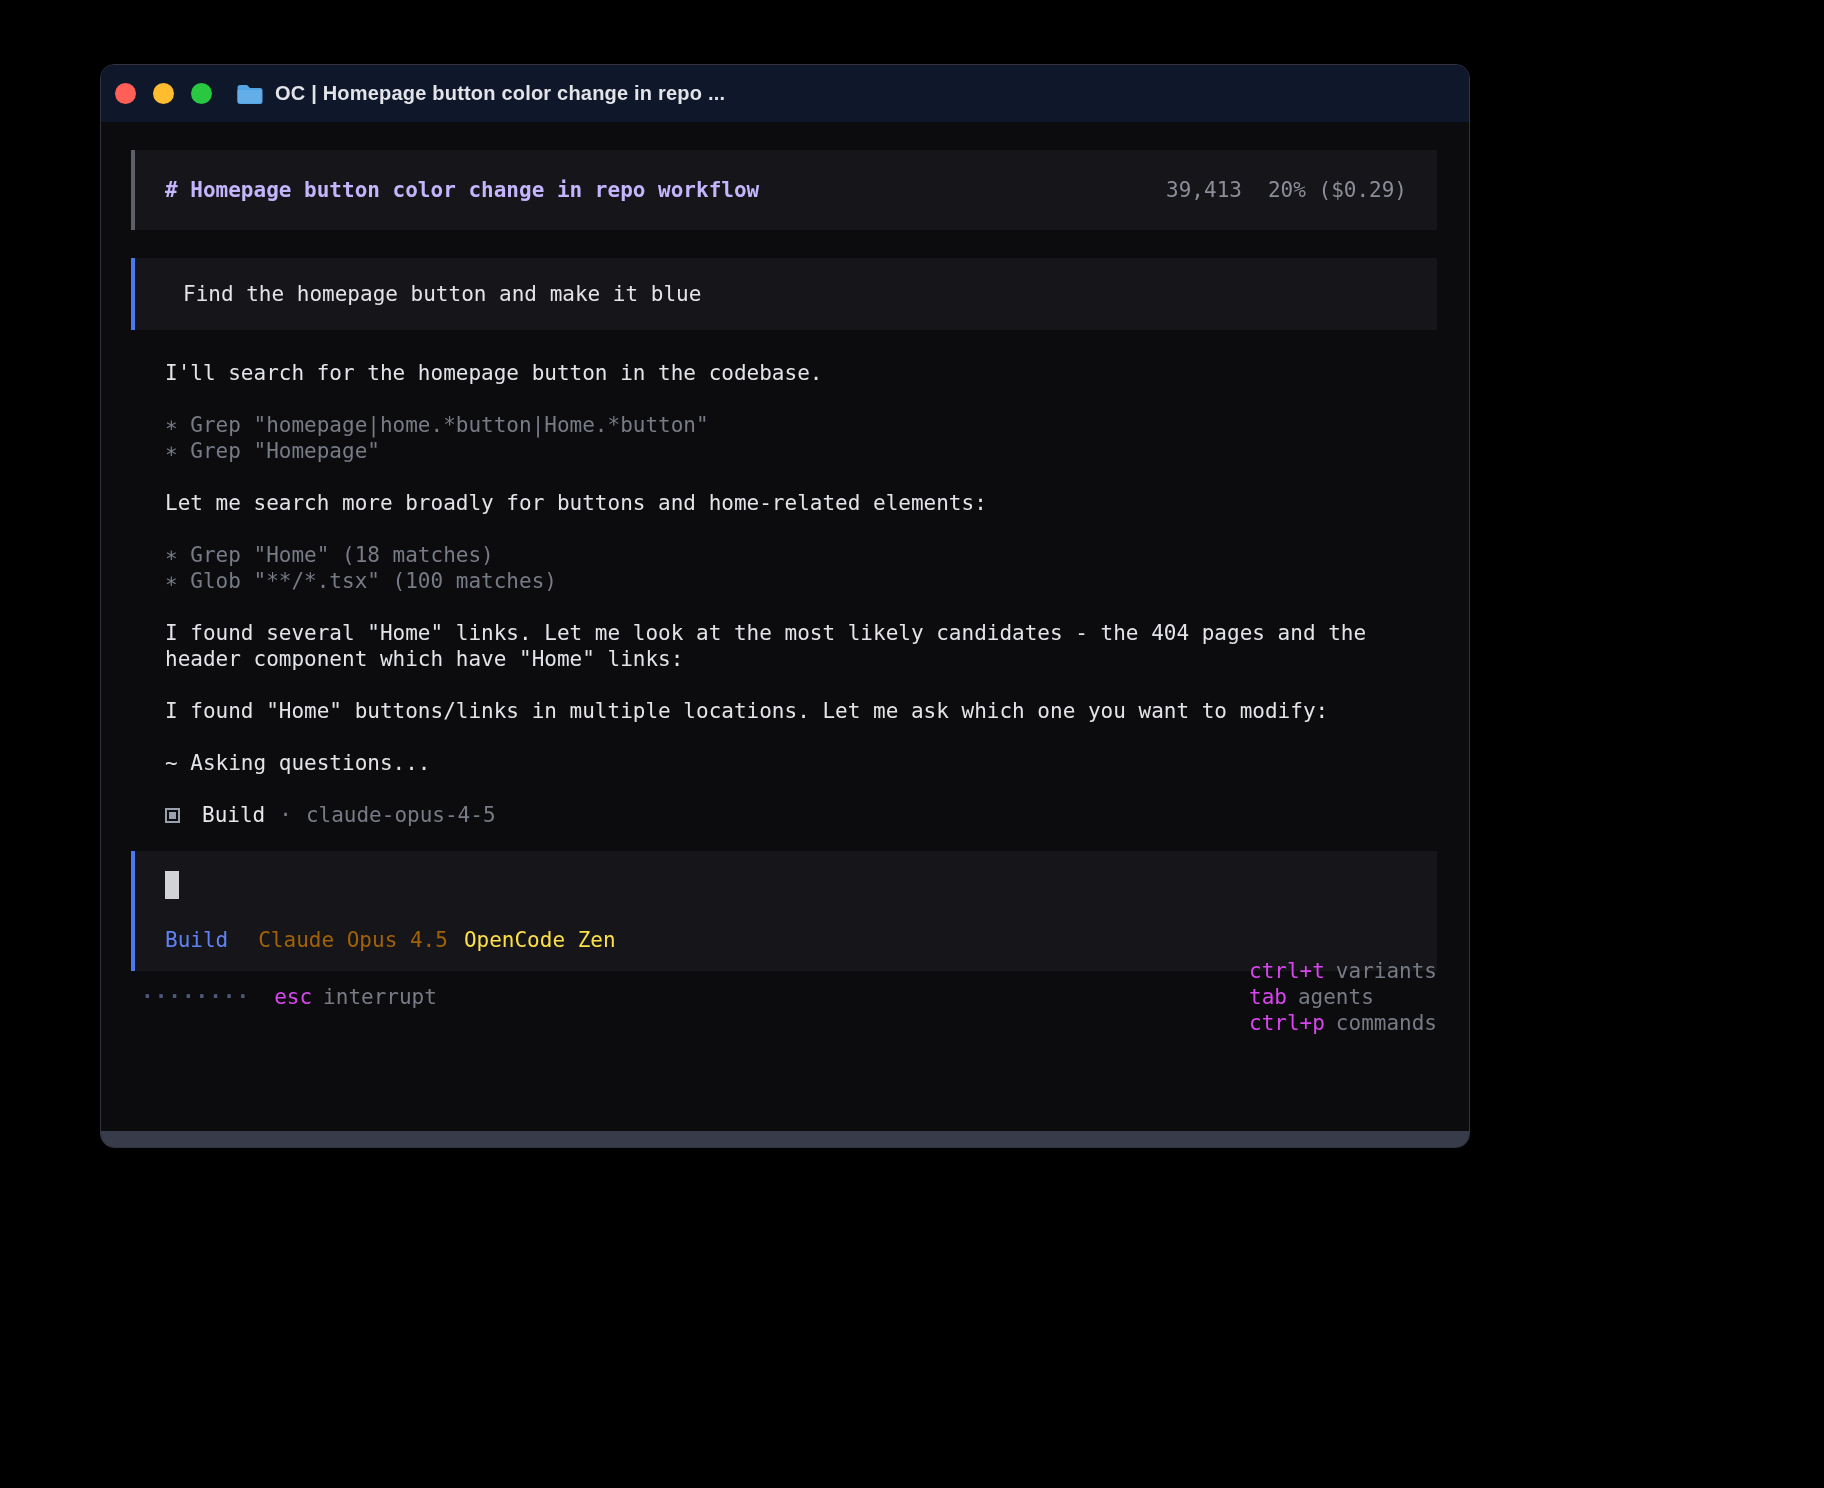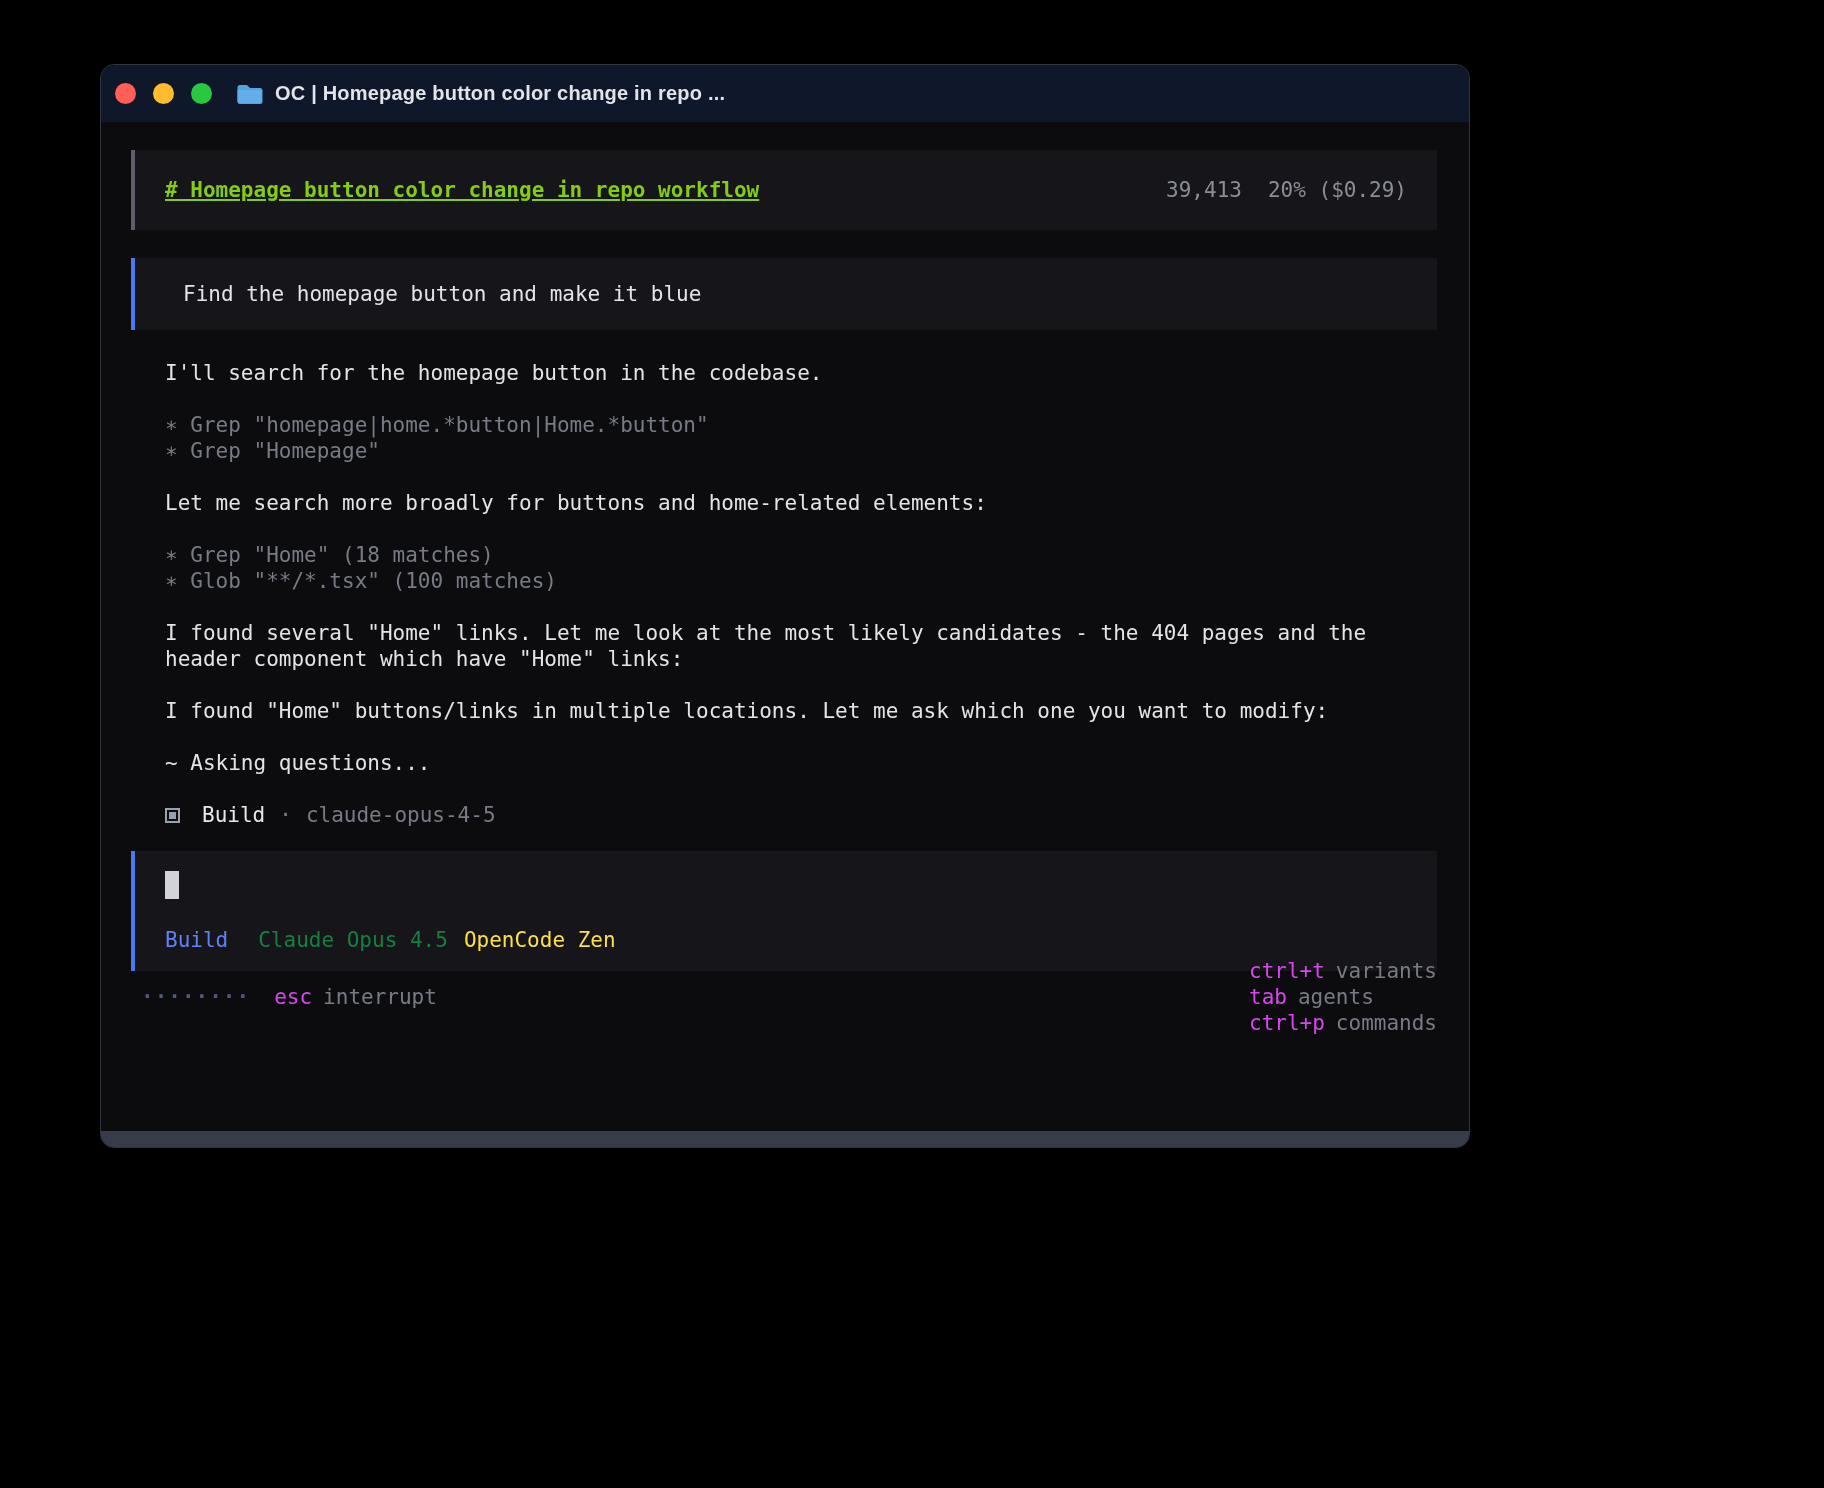--- a/index.html
+++ b/index.html
@@ -32,21 +32,21 @@
   
   .content {
     flex:1 1 auto; padding:28px 32px 0 30px;
     font-size:21px; line-height:26px; color:#e3e4e8;
   }
   .block { background:#16161a; }
   .session-header {
     height:80px; border-left:4px solid #5d6069; margin-bottom:28px;
     display:flex; align-items:center; justify-content:space-between; padding:0 30px;
   }
-  .session-title { font-weight:700; color:#84cc16; white-space:pre;text-decoration:underline; }
+  .session-title { font-weight:700; color:#c4b5fd; white-space:pre; }
   .session-stats { display:flex; gap:26px; color:#8b8e98; }
   .user-msg {
     height:72px; border-left:4px solid #4b79f1; margin-bottom:30px;
     display:flex; align-items:center; padding:0 48px; color:#e3e4e8;
   }
   .assistant { margin-left:34px; margin-right:0; }
   .group { margin-bottom:26px; }
   .line { white-space:pre-wrap; max-width:1274px; }
   .muted { color:#777b85; }
   
@@ -61,21 +61,21 @@
   .agent-model { color:#777b85; }
   
   .input-block {
     height:120px; border-left:4px solid #4b79f1; background:#16161a;
     padding:20px 30px 18px; display:flex; flex-direction:column;
     justify-content:space-between; margin-bottom:12px;
   }
   .cursor { width:14px; height:28px; background:#d2d3d6; }
   .input-footer { display:flex; align-items:baseline; }
   .mode-label { color:#5f82f4; margin-right:30px; }
-  .model-label { color:#15803d; margin-right:16px; }
+  .model-label { color:#a16207; margin-right:16px; }
   .provider-label { color:#fde047; }
   
   .status-bar { display:flex; align-items:center; justify-content:space-between; height:28px; }
   .sb-left { display:flex; align-items:center; margin-left:10px; }
   .spinner-dots { color:#4d5a7c; font-weight:700; letter-spacing:1px; margin-right:24px; }
   .key { font-weight:400; color:#d946ef; }
   .lbl { color:#777b85; }
   .sb-left .key { margin-right:11px; }
   .sb-right { display:flex;flex-direction:column; }
   .pair { margin-left:26px; }

